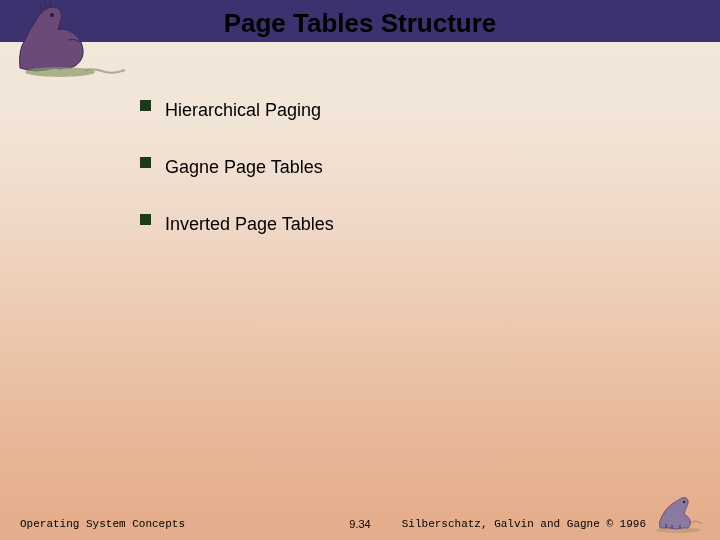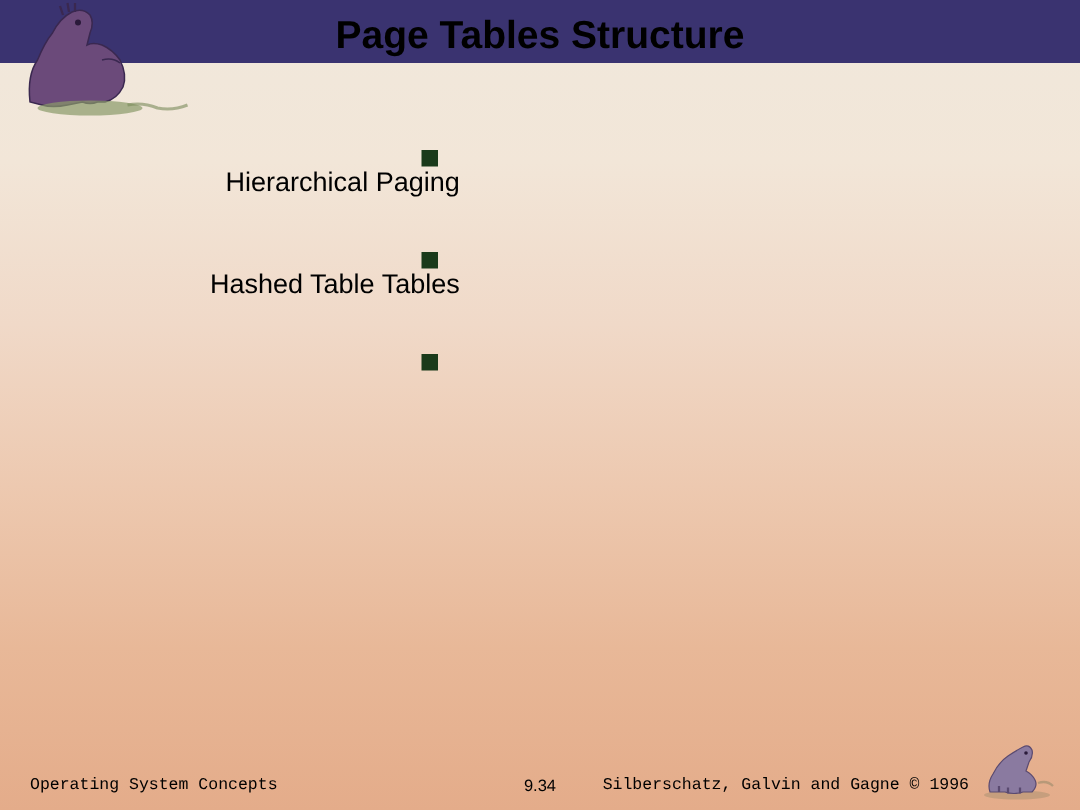--- a/index.html
+++ b/index.html
@@ -39,23 +39,22 @@
     left: 0;
     z-index: 4;
   }
   .content {
     position: absolute;
     top: 100px;
     left: 140px;
   }
   .bullet-row {
     display: flex;
-    align-items: flex-end;
+    align-items: flex-start;
     margin-bottom: 36px;
-    flex-direction: column;
   }
   .bullet {
     width: 11px;
     height: 11px;
     background: #1a3a1a;
     margin-right: 14px;
     flex-shrink: 0;
   }
   .bullet-text {
     font-size: 18px;
@@ -107,24 +106,25 @@
 
 <h1 class="title">Page Tables Structure</h1>
 
 <div class="content">
   <div class="bullet-row">
     <div class="bullet"></div>
     <span class="bullet-text">Hierarchical Paging</span>
   </div>
   <div class="bullet-row">
     <div class="bullet"></div>
-    <span class="bullet-text">Hashed Table Tables</span>
+    <span class="bullet-text">Gagne Page Tables</span>
   </div>
   <div class="bullet-row">
     <div class="bullet"></div>
+    <span class="bullet-text">Inverted Page Tables</span>
   </div>
 </div>
 
 <div class="footer-center">9.34</div>
 
 <div class="footer">
   <span>Operating System Concepts</span>
   <div class="footer-right-wrap">
     <span>Silberschatz, Galvin and Gagne © 1996</span>
     <svg class="dino-bottom" width="52" height="42" viewBox="0 0 52 42">

